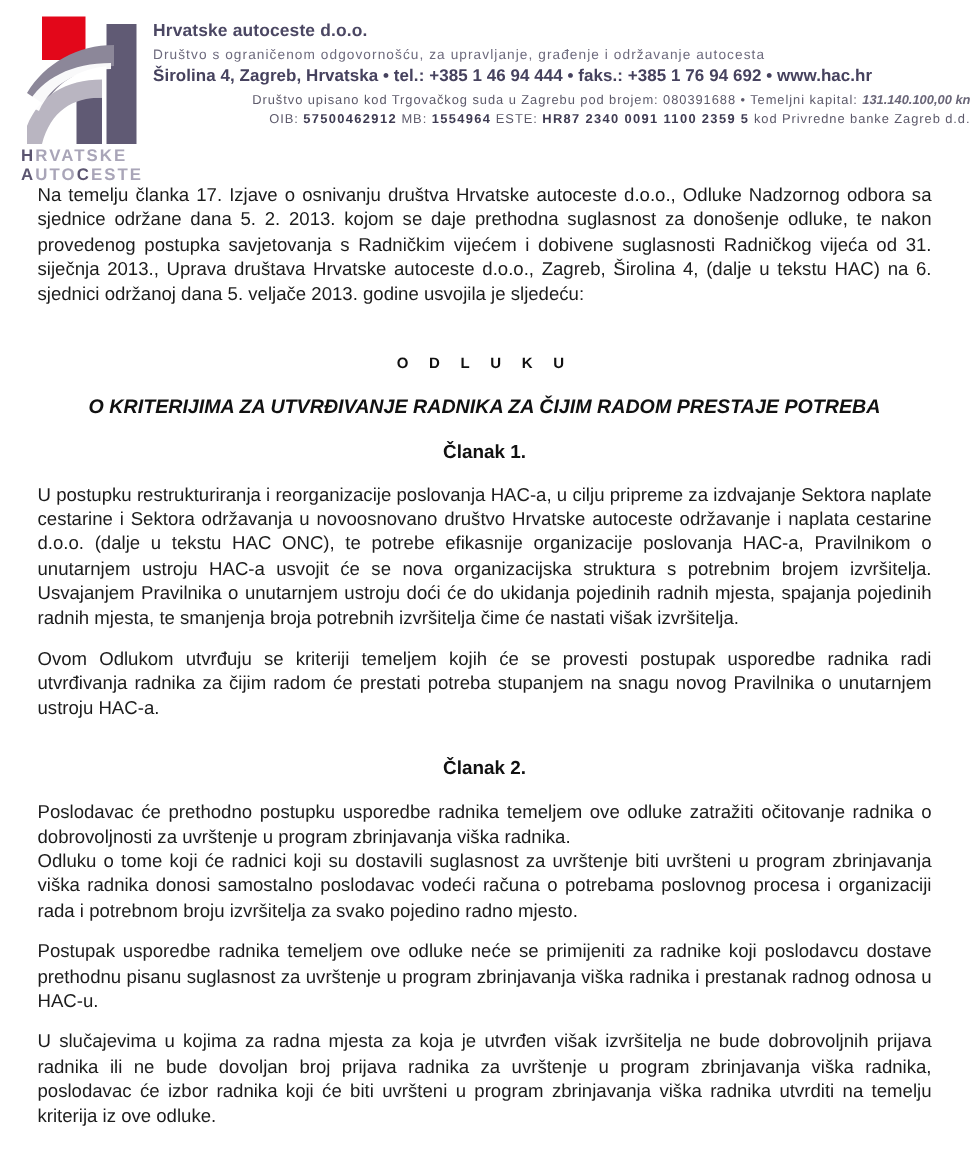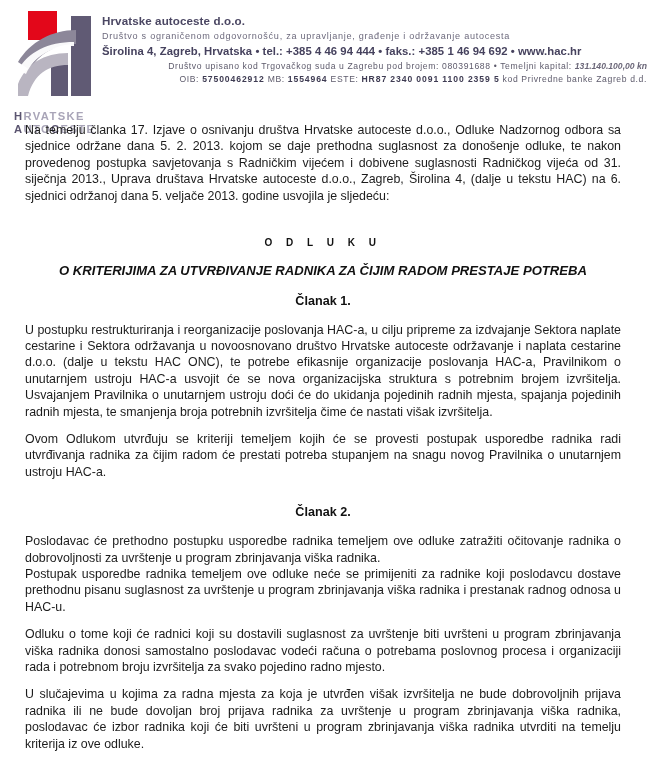--- a/index.html
+++ b/index.html
@@ -33,21 +33,21 @@
   }
 
   .logo-mark {
     position: relative;
     width: 84px;
     height: 90px;
   }
   .logo-mark svg { display: block; }
 
   .logo-words {
-    margin-top: 12px;
+    margin-top: 0;
     line-height: 1.18;
   }
   .logo-line {
     font-size: 11.2px;
     font-weight: bold;
     letter-spacing: 1.4px;
     color: #a9a5b8;
   }
   .logo-line .cap {
     color: #5b5570;
@@ -166,21 +166,21 @@
     </div>
     <div class="logo-words">
       <div class="logo-line"><span class="cap">H</span><span>RVATSKE</span></div>
       <div class="logo-line"><span class="cap">A</span><span>UTO</span><span class="cap">C</span><span>ESTE</span></div>
     </div>
   </div>
 
   <div class="lh-text">
     <div class="lh-name">Hrvatske autoceste d.o.o.</div>
     <div class="lh-sub">Društvo s ograničenom odgovornošću, za upravljanje, građenje i održavanje autocesta</div>
-    <div class="lh-addr">Širolina 4, Zagreb, Hrvatska • tel.: +385 4 46 94 444 • faks.: +385 1 46 94 692 • www.hac.hr</div>
+    <div class="lh-addr">Širolina 4, Zagreb, Hrvatska • tel.: +385 1 46 94 444 • faks.: +385 1 76 94 692 • www.hac.hr</div>
     <div class="lh-small spaced"><span>Društvo upisano kod Trgovačkog suda u Zagrebu pod brojem: 080391688 • Temeljni kapital: </span><span class="kapital">131.140.100,00 kn</span></div>
     <div class="lh-small spaced"><span>OIB: </span><b>57500462912</b><span>  MB: </span><b>1554964</b><span>   ESTE: </span><b>HR87 2340 0091 1100 2359 5</b><span> kod Privredne banke Zagreb d.d.</span></div>
   </div>
 </div>
 
 <div class="doc">
 
   <p class="para">Na temelju članka 17. Izjave o osnivanju društva Hrvatske autoceste d.o.o., Odluke Nadzornog odbora sa sjednice održane dana 5. 2. 2013. kojom se daje prethodna suglasnost za donošenje odluke, te nakon provedenog postupka savjetovanja s Radničkim vijećem i dobivene suglasnosti Radničkog vijeća od 31. siječnja 2013., Uprava društava Hrvatske autoceste d.o.o., Zagreb, Širolina 4, (dalje u tekstu HAC) na 6. sjednici održanoj dana 5. veljače 2013. godine usvojila je sljedeću:</p>
 
   <div class="spacer-lg"></div>
@@ -200,19 +200,19 @@
   <p class="para">U postupku restrukturiranja i reorganizacije poslovanja HAC-a, u cilju pripreme za izdvajanje Sektora naplate cestarine i Sektora održavanja u novoosnovano društvo Hrvatske autoceste održavanje i naplata cestarine d.o.o. (dalje u tekstu HAC ONC), te potrebe efikasnije organizacije poslovanja HAC-a, Pravilnikom o unutarnjem ustroju HAC-a usvojit će se nova organizacijska struktura s potrebnim brojem izvršitelja. Usvajanjem Pravilnika o unutarnjem ustroju doći će do ukidanja pojedinih radnih mjesta, spajanja pojedinih radnih mjesta, te smanjenja broja potrebnih izvršitelja čime će nastati višak izvršitelja.</p>
   <p class="para">Ovom Odlukom utvrđuju se kriteriji temeljem kojih će se provesti postupak usporedbe radnika radi utvrđivanja radnika za čijim radom će prestati potreba stupanjem na snagu novog Pravilnika o unutarnjem ustroju HAC-a.</p>
 
   <div class="spacer-md"></div>
 
   <h3 class="article-head">Članak 2.</h3>
 
   <div class="spacer-md"></div>
 
   <p class="para tight">Poslodavac će prethodno postupku usporedbe radnika temeljem ove odluke zatražiti očitovanje radnika o dobrovoljnosti za uvrštenje u program zbrinjavanja viška radnika.</p>
+  <p class="para">Odluku o tome koji će radnici koji su dostavili suglasnost za uvrštenje biti uvršteni u program zbrinjavanja viška radnika donosi samostalno poslodavac vodeći računa o potrebama poslovnog procesa i organizaciji rada i potrebnom broju izvršitelja za svako pojedino radno mjesto.</p>
   <p class="para">Postupak usporedbe radnika temeljem ove odluke neće se primijeniti za radnike koji poslodavcu dostave prethodnu pisanu suglasnost za uvrštenje u program zbrinjavanja viška radnika i prestanak radnog odnosa u HAC-u.</p>
-  <p class="para">Odluku o tome koji će radnici koji su dostavili suglasnost za uvrštenje biti uvršteni u program zbrinjavanja viška radnika donosi samostalno poslodavac vodeći računa o potrebama poslovnog procesa i organizaciji rada i potrebnom broju izvršitelja za svako pojedino radno mjesto.</p>
   <p class="para">U slučajevima u kojima za radna mjesta za koja je utvrđen višak izvršitelja ne bude dobrovoljnih prijava radnika ili ne bude dovoljan broj prijava radnika za uvrštenje u program zbrinjavanja viška radnika, poslodavac će izbor radnika koji će biti uvršteni u program zbrinjavanja viška radnika utvrditi na temelju kriterija iz ove odluke.</p>
 
   <div class="spacer-sm"></div>
 
 </div>
 
 </body></html>

